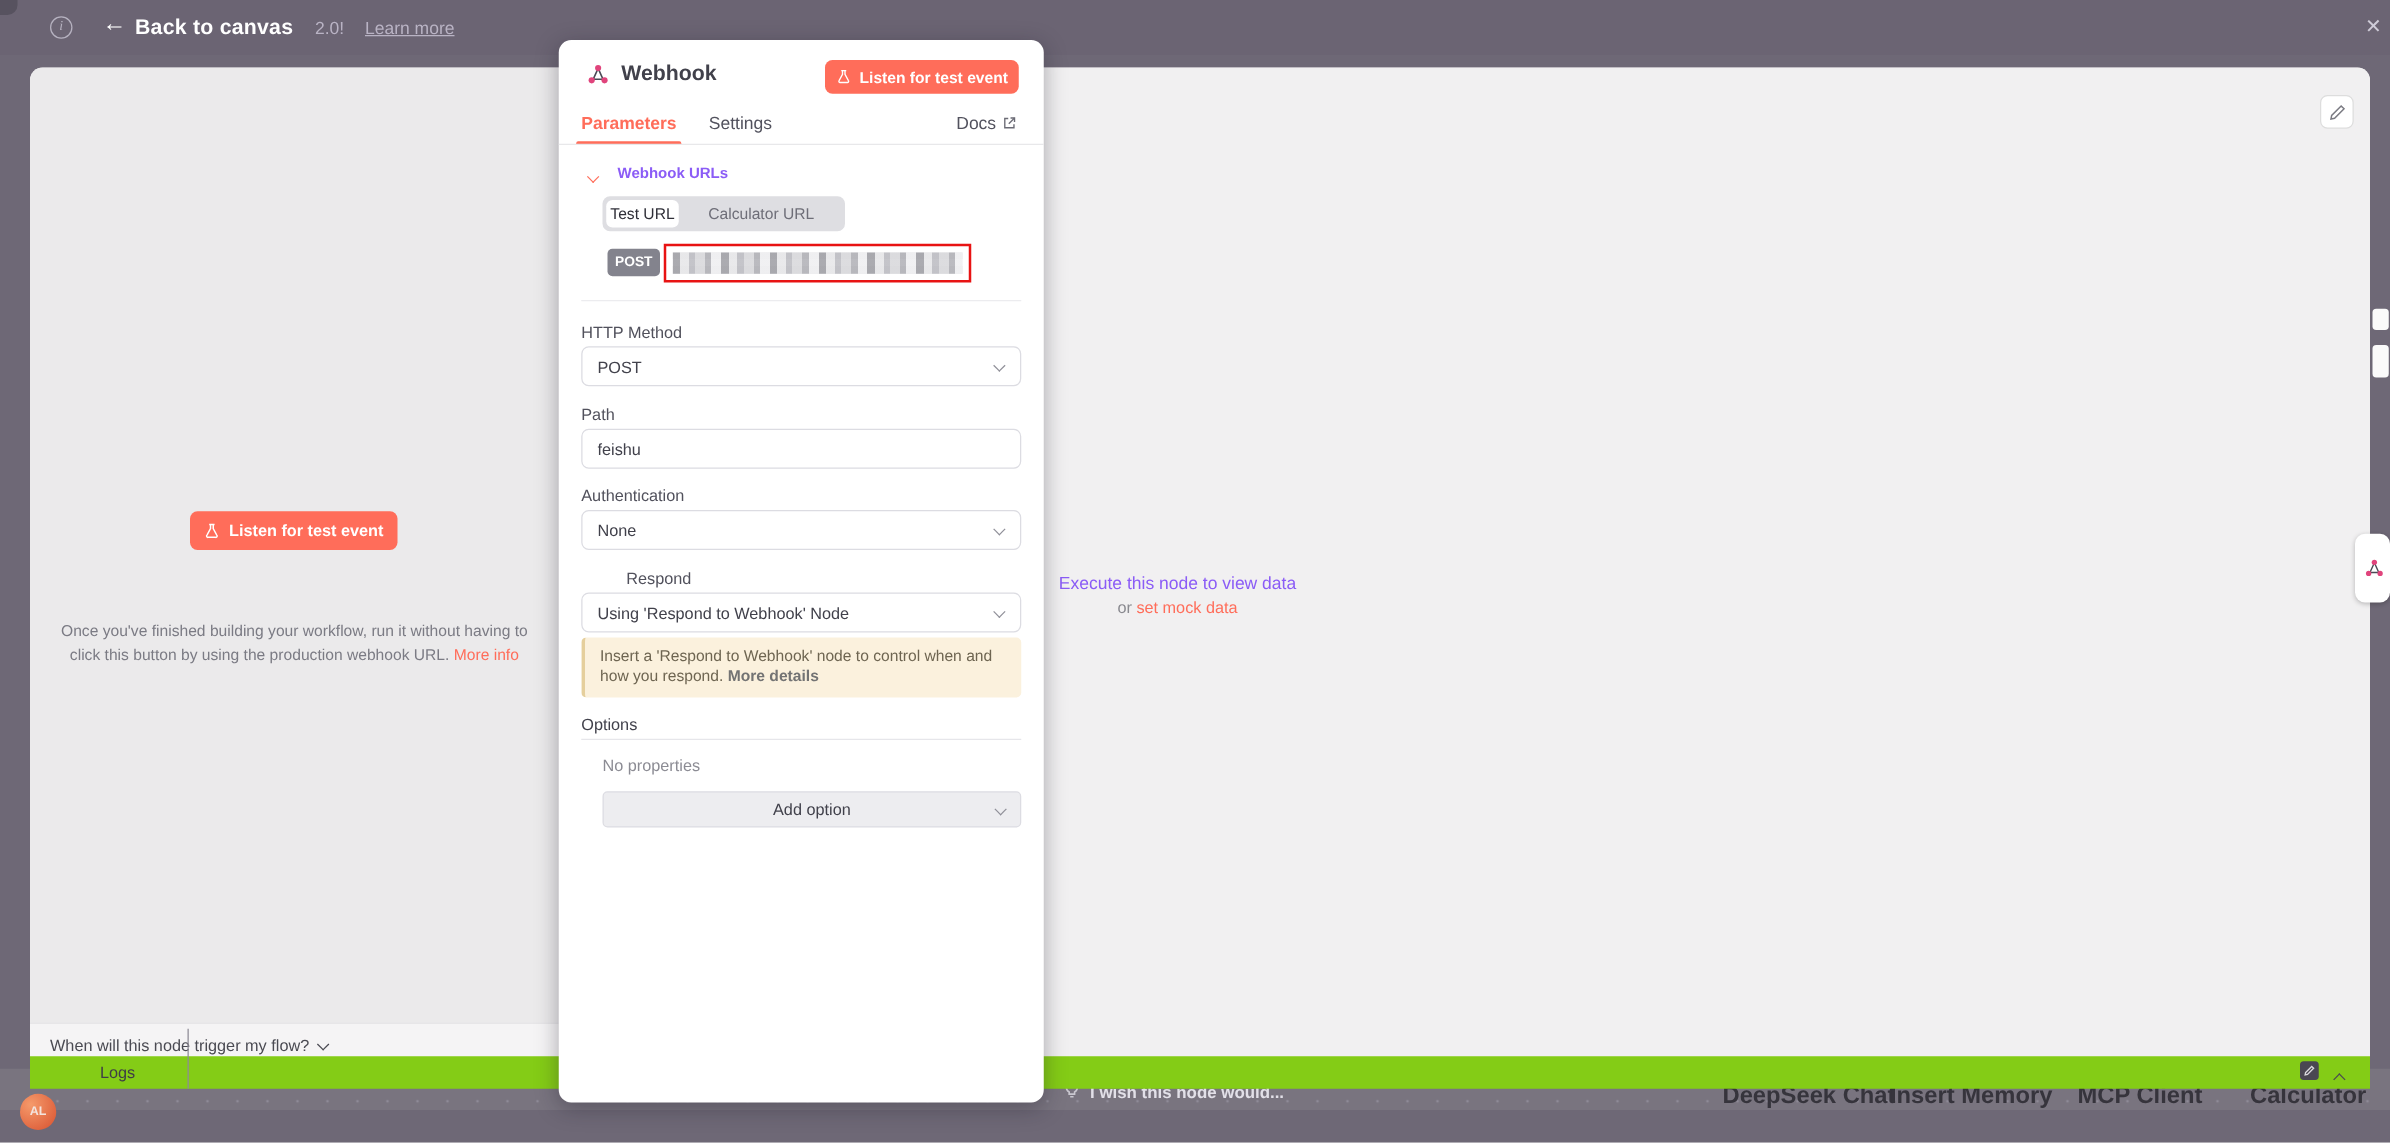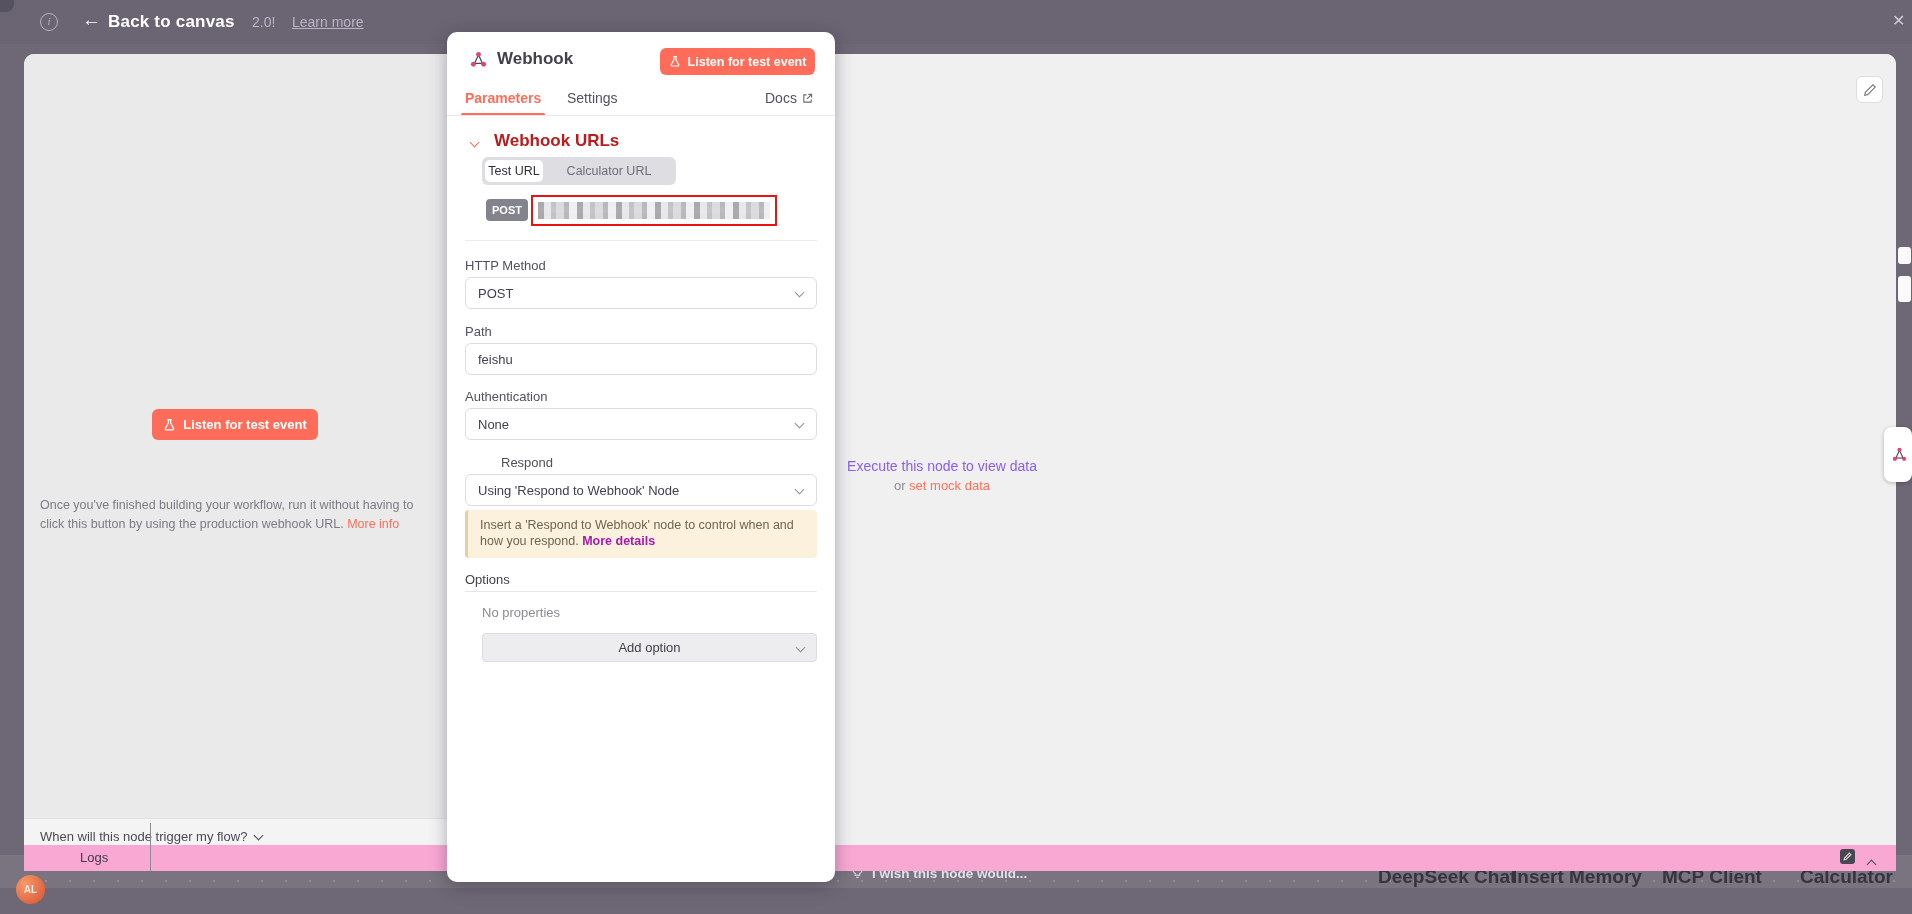--- a/index.html
+++ b/index.html
@@ -15,21 +15,21 @@
   .promo { position:absolute; left:252px; top:14px; color:#b9b3c4; font-size:14px; }
   .promo-link { position:absolute; left:292px; top:14px; color:#b9b3c4; font-size:14px; text-decoration:underline; cursor:pointer; }
   .banner-close { position:absolute; left:1892px; top:11px; color:#cfccd8; font-size:16px; cursor:pointer; }
 
   
   .ndv { position:absolute; left:24px; top:54px; width:1872px; height:801px; border-radius:10px; background:#f1f0f1; overflow:hidden; }
   .input-panel { position:absolute; left:0; top:0; width:423px; height:801px; background:#ebeaeb; }
   .ip-title { position:absolute; left:0; top:319px; width:423px; text-align:center; font-size:16px; font-weight:bold; color:#34343c; }
   .listen-btn { position:absolute; display:flex; align-items:center; justify-content:center; gap:7px; background:#ff6d5a; border:none; border-radius:6px; color:#fff; font-weight:bold; cursor:pointer; font-family:"Liberation Sans",sans-serif; }
   .ip-listen { left:128px; top:355px; width:166px; height:31px; font-size:13px; }
-  .ip-desc { position:absolute; left:16px; top:442px; width:391px; font-size:12.5px; line-height:19px; color:#7b7b84; }
+  .ip-desc { position:absolute; left:16px; top:442px; width:391px; text-align:center; font-size:12.5px; line-height:19px; color:#7b7b84; }
   .link-orange { color:#ff6d5a; cursor:pointer; }
   .ip-footer { position:absolute; left:0; top:764px; width:423px; height:37px; background:#f5f4f5; border-top:1px solid #e2e1e3; }
   .ip-footer-text { position:absolute; left:16px; top:10px; font-size:13px; color:#4a4a52; }
 
   .output-panel { position:absolute; left:423px; top:0; width:1449px; height:801px; background:#f1f0f1; }
   .out-label { position:absolute; left:430px; top:26px; font-size:13px; font-weight:bold; letter-spacing:2.5px; color:#8f8f96; }
   .pencil-btn { position:absolute; left:1832px; top:22px; width:27px; height:27px; background:#fff; border:1px solid #ddd; border-radius:6px; cursor:pointer; display:flex; align-items:center; justify-content:center; }
   .out-empty { position:absolute; left:388px; top:404px; width:1060px; text-align:center; font-size:14px; color:#8b5cf6; }
   .out-empty2 { position:absolute; left:388px; top:424px; width:1060px; text-align:center; font-size:13px; color:#8a8a90; }
 
@@ -38,21 +38,21 @@
 
   
   .canvas-strip { position:absolute; left:0; top:855px; width:1912px; height:33px; background:#79748-0; background:#79747f; }
   .canvas-strip .dots { position:absolute; left:0; top:8px; width:1912px; height:25px;
       background-image:radial-gradient(circle, #8f8b98 1.1px, transparent 1.3px); background-size:24px 24px; background-position:10px 6px; }
   .mini-rect { position:absolute; top:-2px; height:13px; width:42px; border:1.5px solid #aaa7b2; border-top:none; border-radius:0 0 6px 6px; }
   .node-frag { position:absolute; top:0; height:9px; border:2px solid #54505e; border-top:none; border-radius:0 0 9px 9px; }
   .node-name { position:absolute; top:11px; font-size:19px; font-weight:600; color:#36343c; white-space:nowrap; }
   .maroon-bar { position:absolute; left:898px; top:1px; width:180px; height:10px; background:#9a5157; border-radius:5px 5px 0 0; }
   .wish { position:absolute; left:872px; top:11px; font-size:13.5px; font-weight:bold; color:#e2e0e8; }
-  .logs-bar { position:absolute; left:24px; top:845px; width:1872px; height:26px; background:#f9a8d4; }
+  .logs-bar { position:absolute; left:24px; top:845px; width:1872px; height:26px; background:#84cc16; }
   .logs-divider { position:absolute; left:126px; top:-22px; width:1px; height:48px; background:#8d8a95; }
   .logs-label { position:absolute; left:56px; top:5px; font-size:13px; color:#3f3d46; }
   .logs-icon { position:absolute; left:1816px; top:4px; width:15px; height:15px; background:#4a4752; border-radius:3px; display:flex; align-items:center; justify-content:center; cursor:pointer; }
   .logs-chevup { position:absolute; left:1844px; top:9px; cursor:pointer; }
   .logs-chevup .chev { border-color:#4a4752; transform:rotate(-135deg); }
   .avatar { position:absolute; left:16px; top:875px; width:29px; height:29px; border-radius:50%; background:radial-gradient(circle at 30% 30%, #f59a6b, #d8512f); color:#f3e4de; font-size:10px; font-weight:bold; display:flex; align-items:center; justify-content:center; }
 
   
   .hook-tab { position:absolute; left:1884px; top:427px; width:28px; height:55px; background:#fff; border-radius:8px; box-shadow:0 1px 4px rgba(0,0,0,.25); }
   .edge-tab { position:absolute; left:1898px; width:13px; background:#fafafa; border-radius:3px; }
@@ -64,21 +64,21 @@
   .m-listen { left:213px; top:16px; width:155px; height:27px; font-size:12.5px; }
   .tabs-line { position:absolute; left:0; top:83px; width:388px; height:1px; background:#e8e8ea; }
   .tab { position:absolute; top:58px; font-size:14px; color:#52525e; cursor:pointer; }
   .tab-params { left:18px; color:#ff6d5a; font-weight:600; }
   .tab-underline { position:absolute; left:14px; top:81px; width:84px; height:3px; background:#ff6d5a; border-radius:2px; }
   .tab-settings { left:120px; }
   .tab-docs { left:318px; display:flex; align-items:center; gap:5px; }
 
   .sec-chev { position:absolute; left:24px; top:100px; }
   .sec-chev .chev { border-color:#ff6d5a; }
-  .sec-title { position:absolute; left:47px; top:99px; font-size:17px; font-weight:bold; color:#b91c1c; }
+  .sec-title { position:absolute; left:47px; top:99px; font-size:12px; font-weight:bold; color:#8b5cf6; }
 
   .seg { position:absolute; left:35px; top:125px; width:194px; height:28px; background:#dedee2; border-radius:6px;padding-left:20px; }
   .seg-on { position:absolute; left:3px; top:3px; width:58px; height:22px; background:#fff; border-radius:5px; font-size:12.5px; color:#2f2f38; display:flex; align-items:center; justify-content:center; cursor:pointer; }
   .seg-off { position:absolute; left:64px; top:3px; width:126px; height:22px; font-size:12.5px; color:#6e6e78; display:flex; align-items:center; justify-content:center; cursor:pointer; }
 
   .post-badge { position:absolute; left:39px; top:167px; width:42px; height:22px; background:#83838d; border-radius:4px; color:#fff; font-size:11px; font-weight:bold; display:flex; align-items:center; justify-content:center; }
   .red-box { position:absolute; left:84px; top:163px; width:246px; height:31px; border:2px solid #e81313; background:#fff; }
   .mosaic { position:absolute; left:5px; top:5px; width:232px; height:17px;
      background-image:
        repeating-linear-gradient(90deg, rgba(158,158,164,.85) 0 6px, rgba(232,232,234,.9) 6px 13px, rgba(188,188,194,.85) 13px 18px, rgba(218,218,221,.9) 18px 26px, rgba(172,172,178,.8) 26px 31px, rgba(240,240,242,.9) 31px 39px),
@@ -86,21 +86,21 @@
   }
   .url-divider { position:absolute; left:18px; top:208px; width:352px; height:1px; background:#ececef; }
 
   .f-label { position:absolute; left:18px; font-size:13px; color:#51515c; }
   .control { position:absolute; left:18px; width:352px; height:32px; background:#fff; border:1px solid #dcdce2; border-radius:6px; cursor:pointer; }
   .control .val { position:absolute; left:12px; top:8px; font-size:13px; color:#41414b; }
   .control .chev { position:absolute; right:13px; top:11px; }
   input.control { padding:0 12px; font-size:13px; color:#41414b; font-family:Liberation Sans, sans-serif; cursor:text; }
 
   .notice { position:absolute; left:18px; top:478px; width:352px; height:48px; background:#fbf1dd; border-left:3px solid #e5cf9c; border-radius:4px; padding:8px 12px; font-size:12.5px; line-height:15.5px; color:#6e6551; }
-  .notice b { color:#a21caf; font-weight:bold; cursor:pointer;text-align:center; }
+  .notice b { color:#737373; font-weight:bold; cursor:pointer;text-align:center; }
 
   .opt-label { position:absolute; left:18px; top:540px; font-size:13px; color:#41414b; }
   .opt-divider { position:absolute; left:18px; top:559px; width:352px; height:1px; background:#e6e6ea; }
   .no-props { position:absolute; left:35px; top:573px; font-size:13px; color:#8c8c94; }
   .add-option { position:absolute; left:35px; top:601px; width:335px; height:29px; background:#ededf0; border:1px solid #dcdce2; border-radius:4px; font-size:13px; color:#41414b; display:flex; align-items:center; justify-content:center; cursor:pointer; }
   .add-option .chev { position:absolute; right:12px; top:10px; }
 
   svg { display:block; }
 </style>
 </head>

